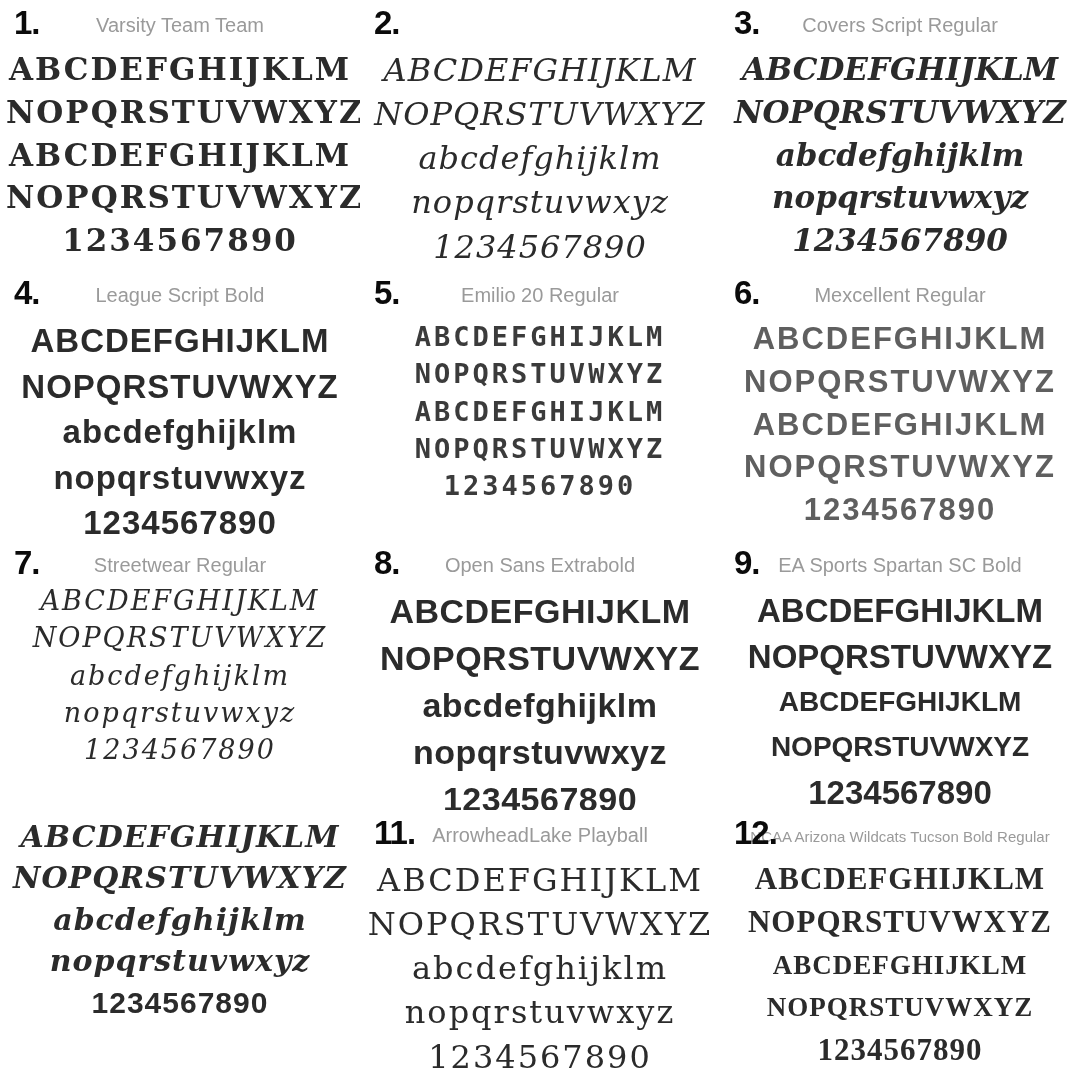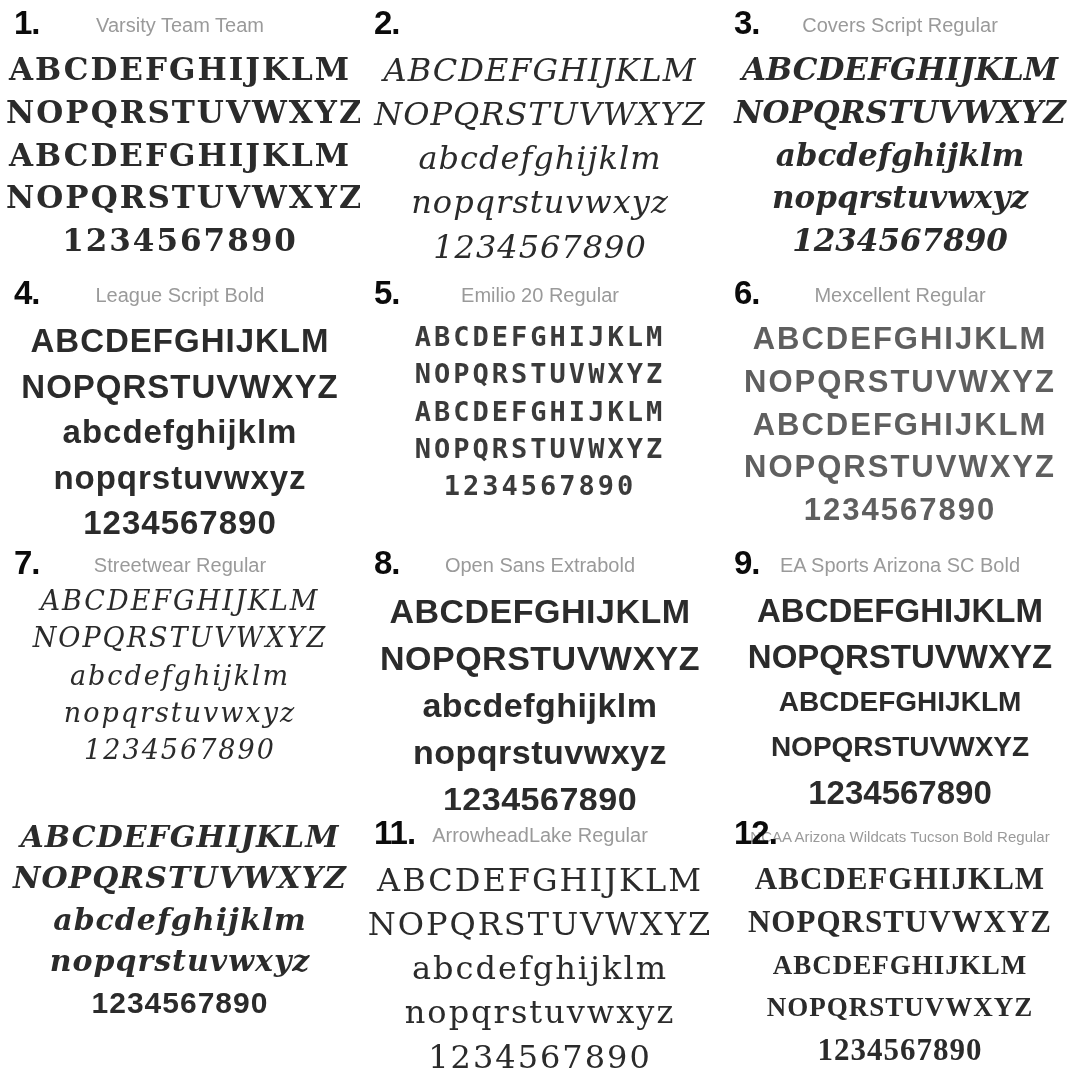--- a/index.html
+++ b/index.html
@@ -228,21 +228,21 @@
         <div class="line">NOPQRSTUVWXYZ</div>
         <div class="line">abcdefghijklm</div>
         <div class="line">nopqrstuvwxyz</div>
         <div class="line">1234567890</div>
       </div>
   </div>
 
   <div class="cell f-ea-sports-covers">
     <div class="cell-header">
       <span class="specimen-number">9.</span>
-      <span class="font-label">EA Sports Arizona SC Bold</span>
+      <span class="font-label">EA Sports Spartan SC Bold</span>
     </div>
     <div class="lines">
         <div class="line">ABCDEFGHIJKLM</div>
         <div class="line">NOPQRSTUVWXYZ</div>
         <div class="line">ABCDEFGHIJKLM</div>
         <div class="line">NOPQRSTUVWXYZ</div>
         <div class="line">1234567890</div>
       </div>
   </div>
 
@@ -252,21 +252,21 @@
         <div class="line">NOPQRSTUVWXYZ</div>
         <div class="line">abcdefghijklm</div>
         <div class="line">nopqrstuvwxyz</div>
         <div class="line">1234567890</div>
       </div>
   </div>
 
   <div class="cell f-arrowheadlake">
     <div class="cell-header">
       <span class="specimen-number">11.</span>
-      <span class="font-label">ArrowheadLake Regular</span>
+      <span class="font-label">ArrowheadLake Playball</span>
     </div>
     <div class="lines">
         <div class="line">ABCDEFGHIJKLM</div>
         <div class="line">NOPQRSTUVWXYZ</div>
         <div class="line">abcdefghijklm</div>
         <div class="line">nopqrstuvwxyz</div>
         <div class="line">1234567890</div>
       </div>
   </div>
 

